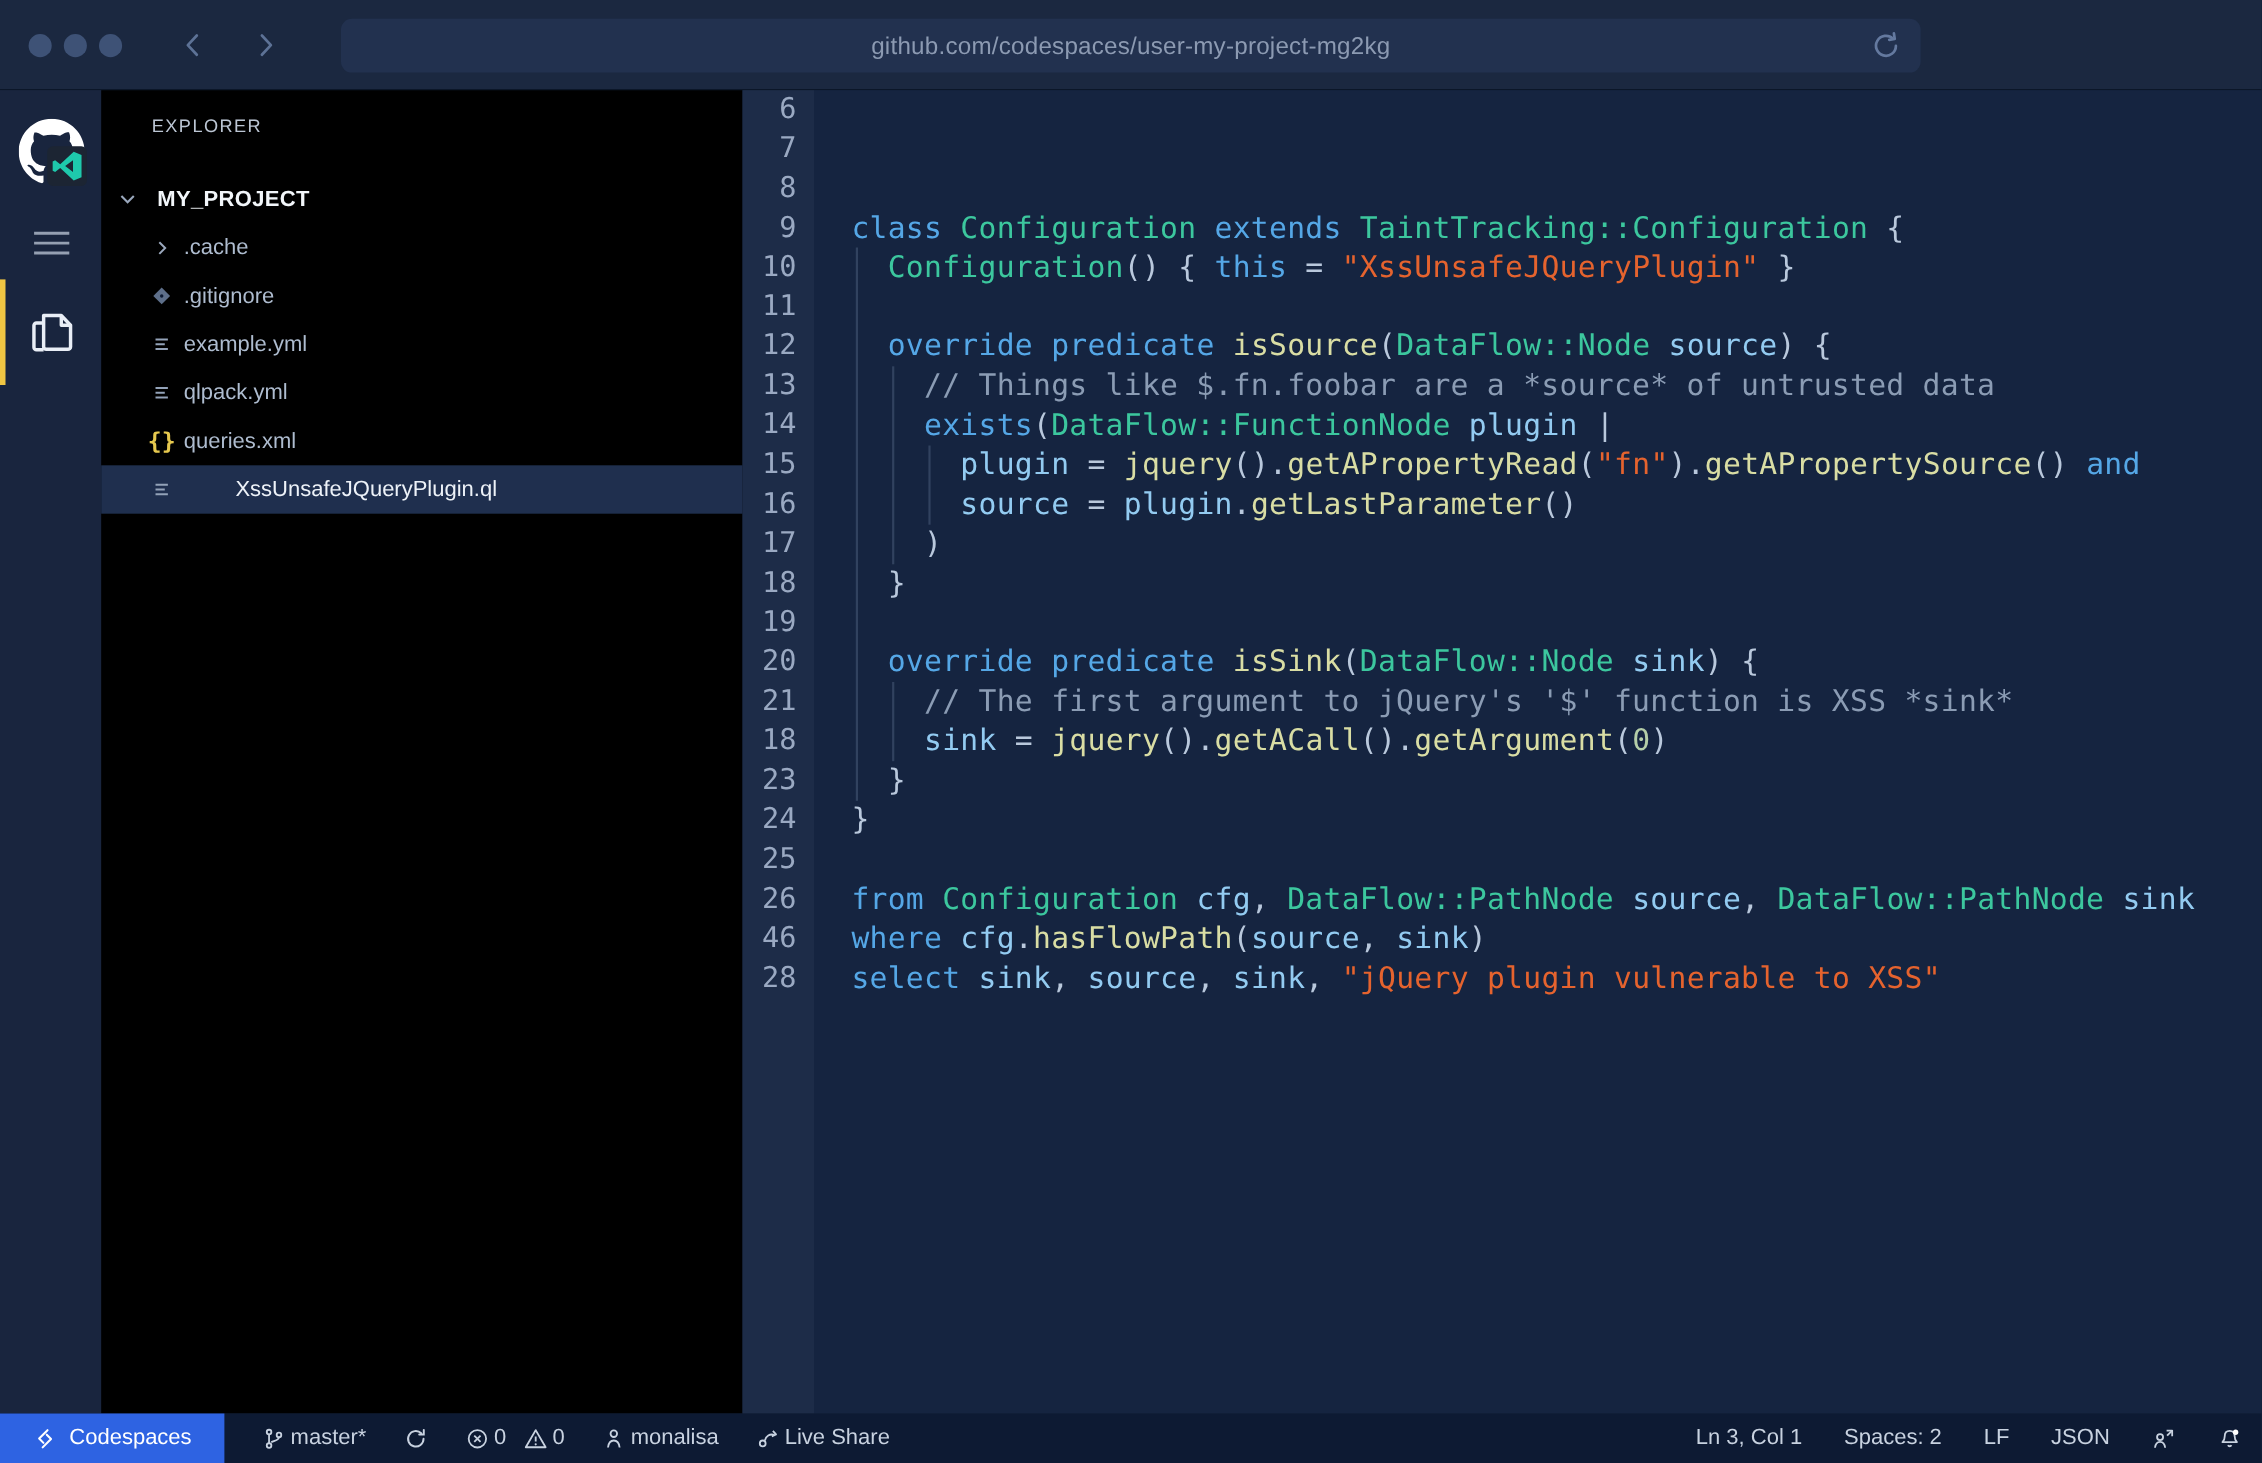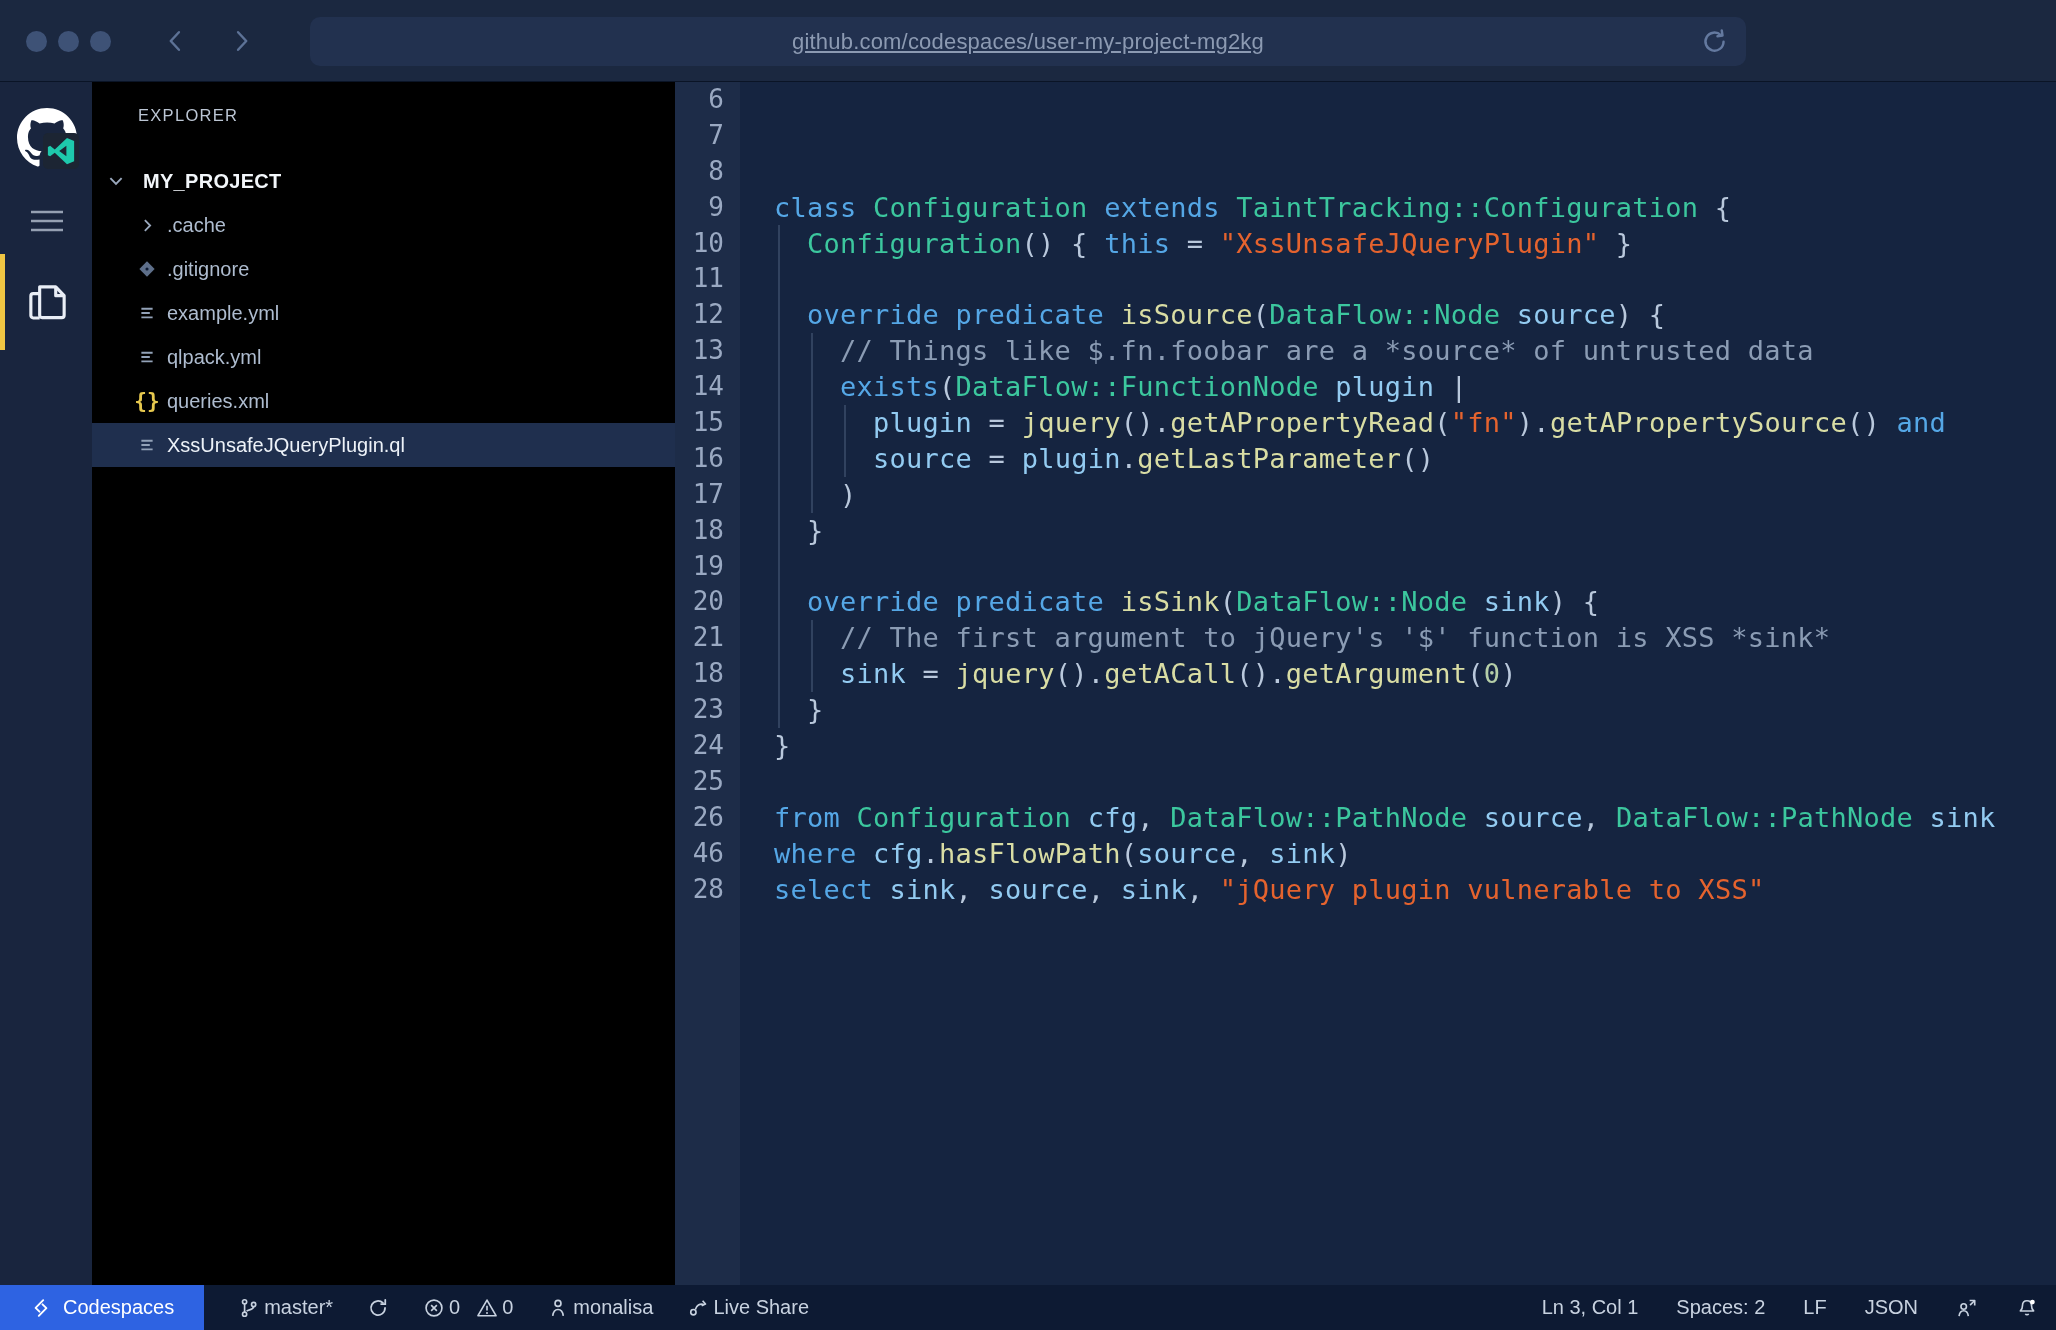--- a/index.html
+++ b/index.html
@@ -9,21 +9,21 @@
   
   .chrome { position:absolute; left:0; top:0; width:2056px; height:82px;
             background:#1b2840; border-bottom:1px solid #0a1426; }
   .win-dots { position:absolute; left:26px; top:31px; display:flex; gap:11px; }
   .win-dot { width:21px; height:21px; border-radius:50%; background:#3e5276; }
   .nav-arrow { position:absolute; top:27px; width:28px; height:28px; color:#5d7296; }
   .nav-back { left:162px; }
   .nav-fwd  { left:227px; }
   .url-bar { position:absolute; left:310px; top:17px; width:1436px; height:49px;
              background:#22314f; border-radius:10px; display:flex; align-items:center; justify-content:center; }
-  .url-text { color:#8c9ab2; font-size:22px; letter-spacing:.2px;text-decoration:underline; }
+  .url-text { color:#8c9ab2; font-size:22px; letter-spacing:.2px; }
   .refresh { position:absolute; right:16px; top:9px; width:31px; height:31px; color:#64799f; }
 
   
   .activity { position:absolute; left:0; top:82px; width:92px; bottom:45px; background:#19253e; }
   .sidebar  { position:absolute; left:92px; top:82px; width:583px; bottom:45px; background:#000000; }
   .gutter   { position:absolute; left:675px; top:82px; width:65px; bottom:45px; background:#1d2c48; }
   .editor   { position:absolute; left:740px; top:82px; right:0; bottom:45px; background:#152440; overflow:hidden; }
 
   
   .gh-logo { position:absolute; left:17px; top:26px; width:62px; height:62px; }
@@ -31,21 +31,21 @@
   .vsc-badge { position:absolute; left:26px; top:25px; width:36px; height:36px;
                background:#1c2533; border-radius:5px; display:flex; align-items:center; justify-content:center; }
   .hamburger { position:absolute; left:30px; top:128px; width:34px; height:22px; color:#95a0b2; }
   .files-ico { position:absolute; left:24px; top:196px; width:47px; height:50px; color:#e9eef6; }
   .act-indicator { position:absolute; left:0; top:172px; width:5px; height:96px; background:#f0c643; }
 
   
   .exp-header { padding:24px 0 0 46px; color:#bcc6d4; font-size:16.5px; letter-spacing:1.3px; }
   .tree { position:absolute; left:0; top:77px; width:100%; }
   .tree-row { height:44px; display:flex; align-items:center; cursor:pointer; }
-  .tree-row.selected { background:#1f2f4e; }
+  .tree-row.selected { background:#1f2f4e;gap:47px; }
   .tree-root { padding-left:13px; }
   .tree-root .lbl { color:#f2f6fa; font-weight:bold; font-size:20px; margin-left:16px; letter-spacing:.3px; }
   .tree-item { padding-left:44px; }
   .tree-item .lbl { color:#aebccf; font-size:20px; margin-left:9px; }
   .tree-item.selected .lbl { color:#edf2f8; }
   .t-ico { width:22px; height:22px; display:inline-flex; align-items:center; justify-content:center;
            color:#93a2b8; flex:none; }
   .t-ico.git { color:#5e6f8a; }
   .t-ico.braces { color:#e6c84e; font-family:"DejaVu Sans Mono",monospace; font-size:21px; font-weight:bold; }
   .chev { color:#9aa8bd; }

